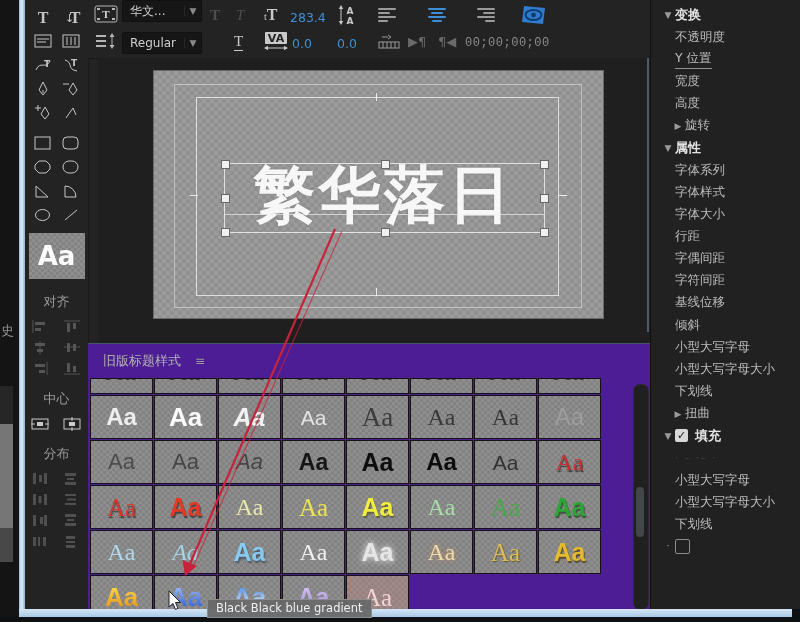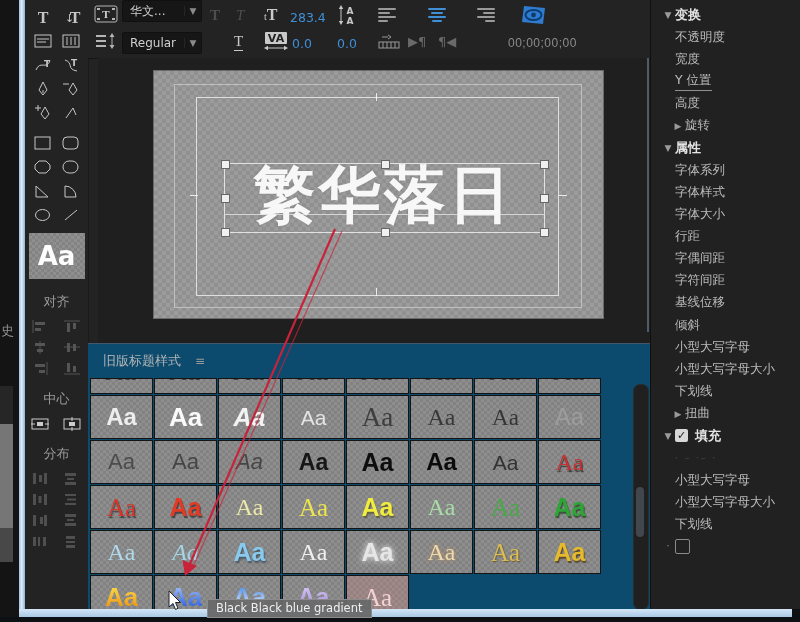--- a/index.html
+++ b/index.html
@@ -16,42 +16,42 @@
     background:linear-gradient(90deg,#9fc0dc,#dcecf9 45%,#8fb2d0);}
   .win-border-b{position:absolute;left:19px;top:609px;width:773px;height:8px;z-index:3;
     background:linear-gradient(180deg,#d3e6f7,#a9c9e4);}
   .bottom-strip{position:absolute;left:0;top:617px;width:800px;height:5px;background:#0e1114;z-index:3;}
   .corner-dark{position:absolute;left:792px;top:609px;width:8px;height:13px;background:#0e1114;z-index:4;}
   
   .window{position:absolute;left:25px;top:0;width:775px;height:609px;background:#232323;z-index:2;}
   .tools{position:absolute;left:0;top:0;width:63px;height:609px;background:#232323;border-right:1px solid #1a1a1a;}
   .toolbar{position:absolute;left:63px;top:0;width:562px;height:58px;background:#232323;border-bottom:1px solid #161616;}
   .monitor{position:absolute;left:73px;top:58px;width:562px;height:285px;background:#1f1f1f;}
-  .styles{position:absolute;left:63px;top:343px;width:562px;height:266px;background:#0c4a6e;border-top:1px solid #46566a;overflow:hidden;}
+  .styles{position:absolute;left:63px;top:343px;width:562px;height:266px;background:#4c1d95;border-top:1px solid #46566a;overflow:hidden;}
   .rightp{position:absolute;left:625px;top:0;width:150px;height:609px;background:#212121;border-left:1px solid #101010;overflow:hidden;}
   .panel-glow{position:absolute;left:622px;top:58px;width:2px;height:274px;background:#5c6a7a;opacity:.8;}
   
   .tool-grid{display:grid;grid-template-columns:28px 28px;justify-content:center;row-gap:3px;padding-top:6px;}
   .tool{width:28px;height:21px;display:flex;align-items:center;justify-content:center;color:#c6c6c6;}
   .tool svg{display:block;}
   .tool.gap{margin-top:6px;}
   .style-preview{margin:8px auto 0;width:56px;height:46px;display:flex;align-items:center;justify-content:center;
     background:conic-gradient(#8f8f8f 25%,#838383 0 50%,#8f8f8f 0 75%,#838383 0) 0 0/6px 6px;}
   .style-preview span{font-weight:900;font-size:26px;color:#fdfdfd;font-family:"DejaVu Sans",sans-serif;}
   .sec-label{margin-top:14px;text-align:center;color:#9a9a9a;font-size:13px;}
   .mini-grid{display:grid;grid-template-columns:22px 22px;justify-content:center;gap:6px 10px;margin-top:8px;}
   .mini{width:20px;height:15px;display:flex;align-items:center;justify-content:center;}
   
   .tb{position:absolute;color:#c9c9c9;}
   .tb-select{background:#161616;border:1px solid #101010;border-radius:2px;height:20px;width:78px;display:flex;align-items:center;}
   .tb-select .val{flex:1;font-size:12px;color:#cfcfcf;padding-left:7px;white-space:nowrap;overflow:hidden;}
   .tb-select .chev{width:16px;text-align:center;color:#8a8a8a;font-size:9px;border-left:1px solid #262626;}
   .tb-val{color:#3f8fd6;font-size:12.5px;}
   .dim{color:#4e4e4e;}
-  .tc{color:#8c8c8c;font-size:12px;font-family:Liberation Sans, sans-serif;letter-spacing:.5px;margin-left:43px;}
+  .tc{color:#8c8c8c;font-size:12px;font-family:Liberation Mono, monospace;letter-spacing:.5px;}
   .alines{display:flex;flex-direction:column;gap:2px;}
   .alines i{display:block;height:2px;background:#9a9a9a;border-radius:1px;}
   .alines.blue i{background:#3f8fd6;}
   
   .canvas{position:absolute;left:55px;top:12px;width:449px;height:247px;border:1px solid #6a6a6a;
     background:conic-gradient(#9c9c9c 25%,#909090 0 50%,#9c9c9c 0 75%,#909090 0) 0 0/8px 8px;}
   .safe1{position:absolute;left:20px;top:13px;width:406px;height:222px;border:1px solid rgba(225,225,225,.55);}
   .safe2{position:absolute;left:42px;top:26px;width:361px;height:197px;border:1px solid rgba(240,240,240,.8);}
   .tick{position:absolute;background:rgba(245,245,245,.9);}
   .title-text{position:absolute;left:70px;top:86px;width:319px;height:76px;display:flex;align-items:center;justify-content:center;
@@ -611,24 +611,24 @@
     <div class="rightp">
       <div class="rp-rows" id="rp-rows">
           <div class="rp-row section">
             <span class="chev">▼</span>
             <span>变换</span>
           </div>
           <div class="rp-row item">
             <span>不透明度</span>
           </div>
           <div class="rp-row item">
+            <span class="u">Y 位置</span>
+          </div>
+          <div class="rp-row item">
             <span>宽度</span>
-          </div>
-          <div class="rp-row item">
-            <span class="u">Y 位置</span>
           </div>
           <div class="rp-row item">
             <span>高度</span>
           </div>
           <div class="rp-row sub">
             <span class="chev">▶</span>
             <span>旋转</span>
           </div>
           <div class="rp-row section">
             <span class="chev">▼</span>

